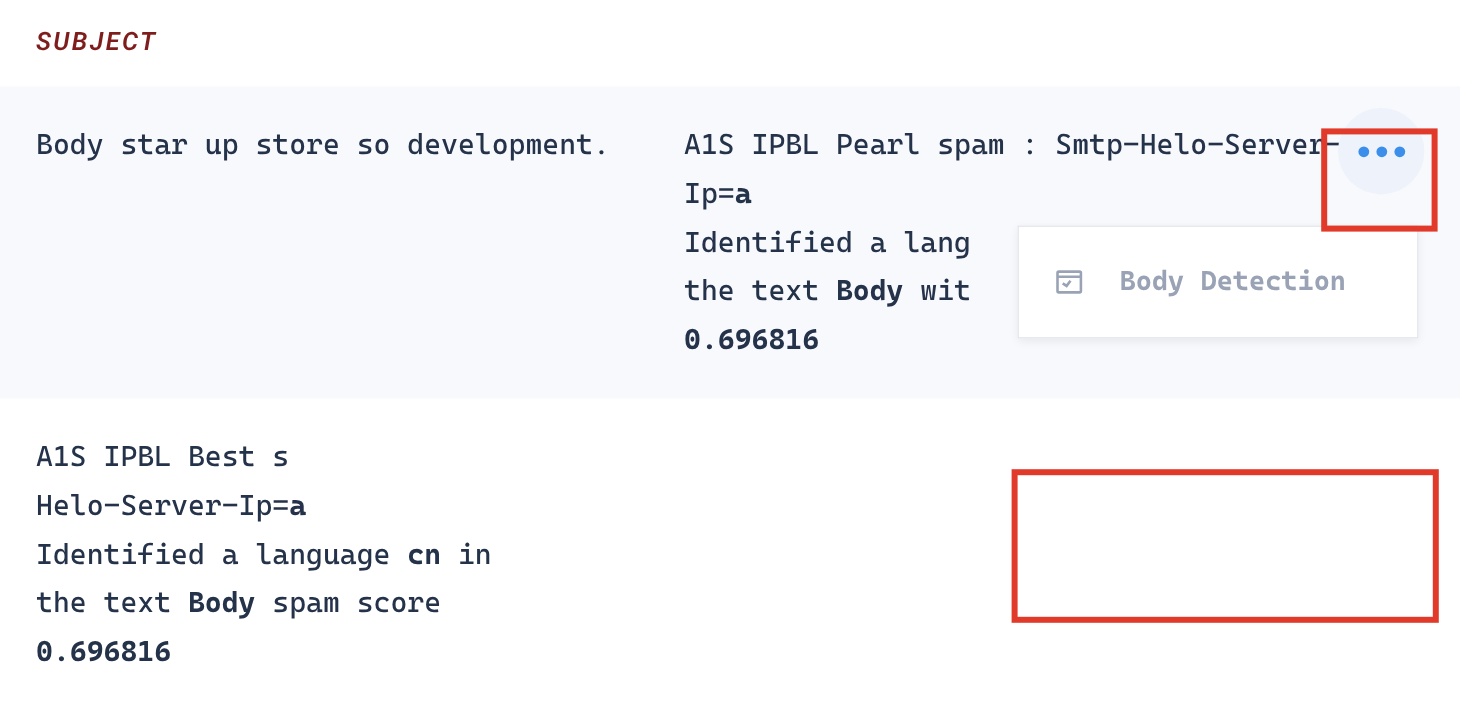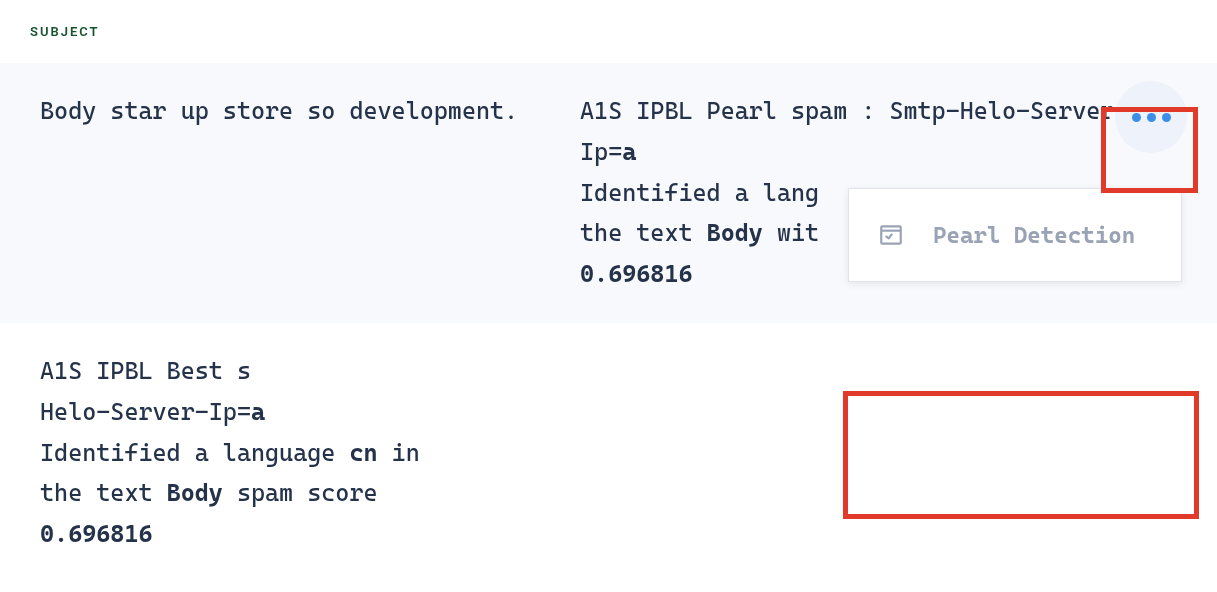--- a/index.html
+++ b/index.html
@@ -24,30 +24,31 @@
       padding: 24px 30px;
     }
     .col-subject {
       width: 540px;
       flex-shrink: 0;
     }
     .col-reasons {
       flex: 1;
     }
     .header-cell {
-      font-size: 13px;
+      font-size: 21px;
       font-weight: 600;
       letter-spacing: 2px;
-      color: #14532d;
+      color: #7f1d1d;
       text-transform: uppercase;
       font-family: -apple-system, BlinkMacSystemFont, 'Segoe UI', Roboto, sans-serif;
+      font-style: italic;
     }
     .data-row {
       display: flex;
-      padding: 28px 40px;
+      padding: 28px 30px;
       position: relative;
     }
     .row-alt {
       background: #f8f9fc;
     }
     .cell {
       font-size: 24px;
       line-height: 1.7;
       color: #24324a;
       font-family: ui-monospace, 'SF Mono', 'Monaco', 'Cascadia Code', 'Roboto Mono', Consolas, 'Courier New', monospace;
@@ -185,18 +186,18 @@
 
 <div class="dropdown">
   <div class="dropdown-item">
     <div class="dropdown-icon">
       <svg width="26" height="26" viewBox="0 0 24 24" fill="none" stroke="currentColor" stroke-width="2">
         <rect x="3" y="4" width="18" height="16" rx="1"></rect>
         <path d="M3 8h18"></path>
         <path d="M7 13l3 2 3-4"></path>
       </svg>
     </div>
-    <div class="dropdown-label">Pearl Detection</div>
+    <div class="dropdown-label">Body Detection</div>
   </div>
 </div>
 
 <div class="highlight-box-1"></div>
 <div class="highlight-box-2"></div>
 
 </body></html>

